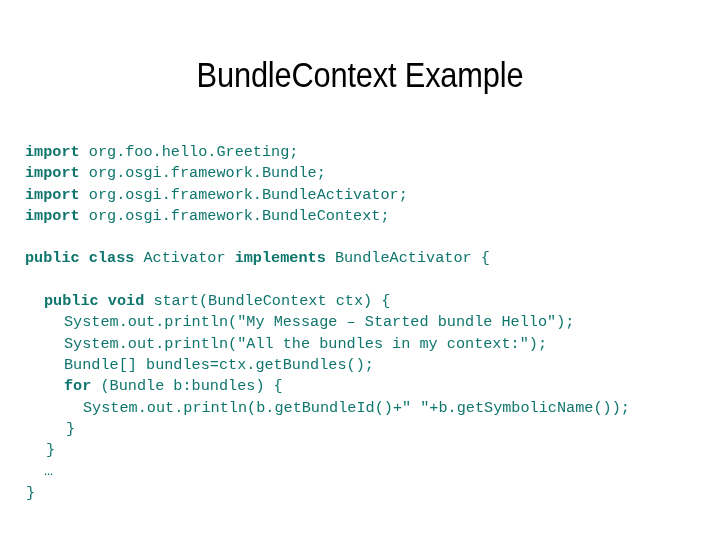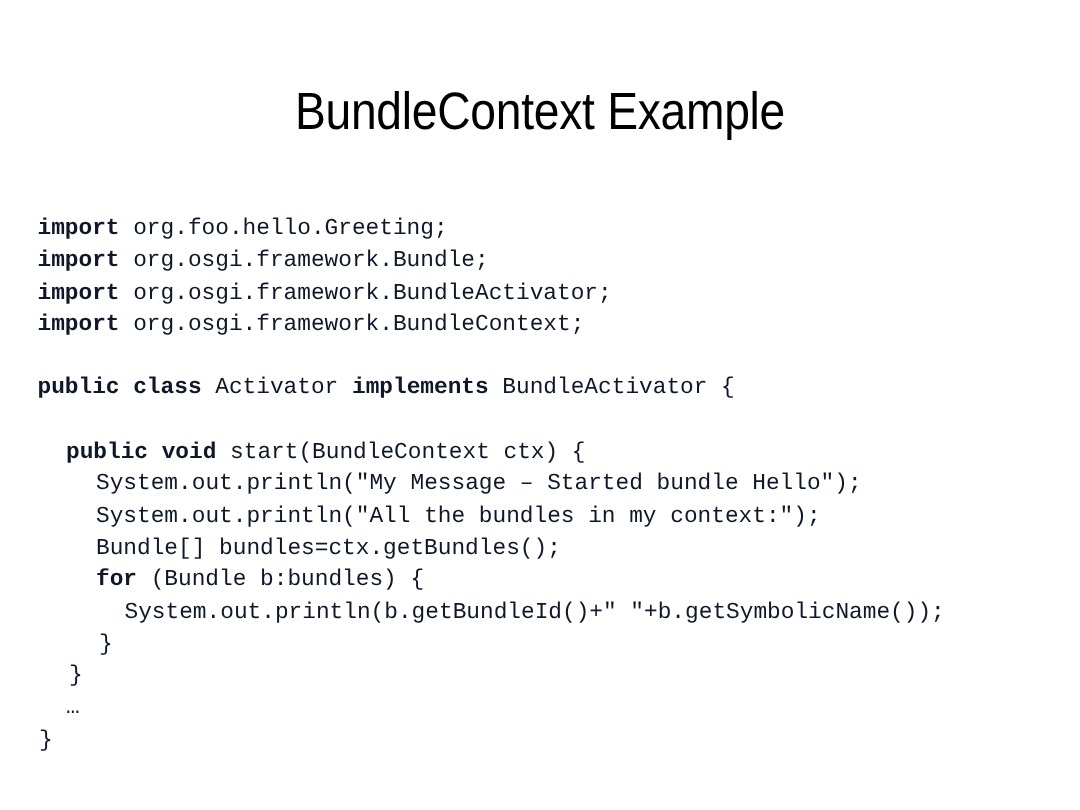--- a/index.html
+++ b/index.html
@@ -45,21 +45,21 @@
 
   
   .code-block {
     position: absolute;
     left: 0;
     top: 130px;
     width: 720px;
     font-family: "Liberation Mono", "DejaVu Sans Mono", monospace;
     font-size: 15.2px;
     line-height: 21.3px;
-    color: #0f172a;
+    color: #0f766e;
     white-space: pre;
     overflow: hidden;
   }
   .code-line {
     white-space: pre;
     height: 21.3px;
     overflow: hidden;
   }
   .code-line.blank {
     height: 21.3px;

